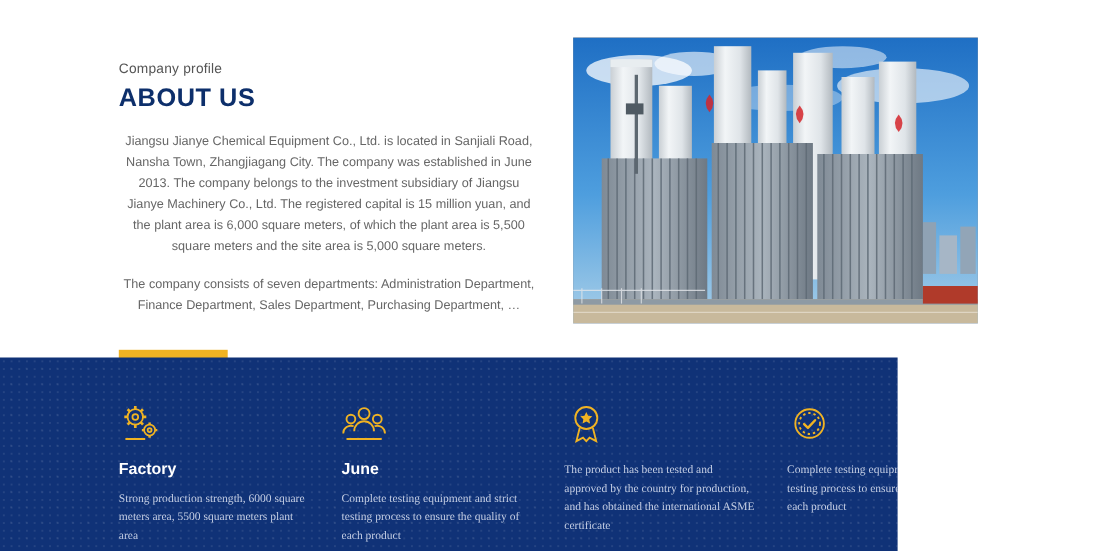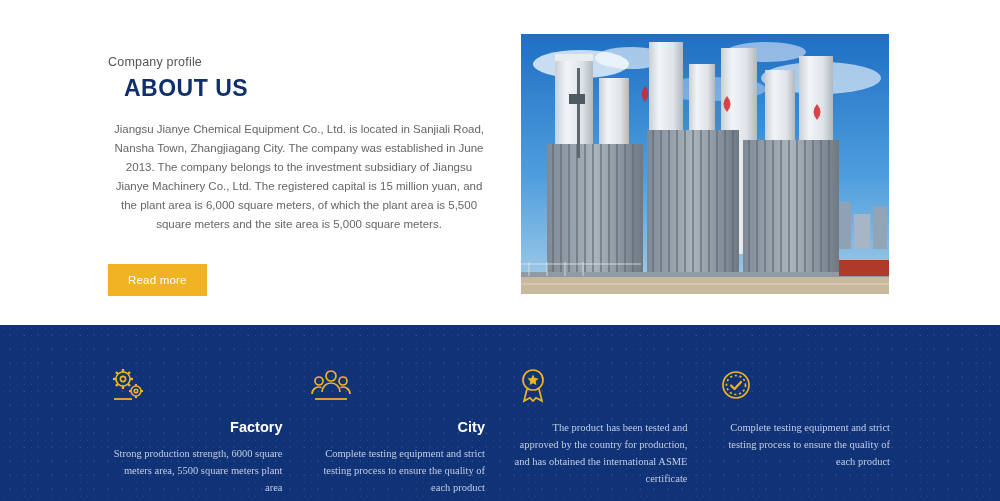--- a/index.html
+++ b/index.html
@@ -38,21 +38,21 @@
     color: #555;
     letter-spacing: 0.2px;
     margin: 0 0 6px 0;
     font-weight: 400;
   }
   .headline {
     font-size: 23px;
     font-weight: bold;
     color: #0d2f6b;
     letter-spacing: 0.5px;
-    margin: 0 0 18px 16px;
+    margin: 0 0 18px 0;
   }
   .para {
     font-size: 11.5px;
     line-height: 19px;
     color: #666;
     margin: 0 0 16px 0;
     text-align: center;
   }
   .readmore {
     display: inline-block;
@@ -75,30 +75,29 @@
     overflow: hidden;
     background: #7e8ea0;
   }
   .photo-svg { display:block; width:368px; height:260px; }
 
   
   .features {
     position: absolute;
     left: 0;
     top: 325px;
-    width: 1000px;
+    width: 816px;
     height: 176px;
     background: #103277;
     background-image:
       radial-gradient(rgba(255,255,255,0.085) 0.8px, transparent 0.9px),
       radial-gradient(rgba(255,255,255,0.05) 0.8px, transparent 0.9px);
     background-size: 7px 7px, 14px 14px;
     background-position: 0 0, 3px 3px;
     overflow: hidden;
-    text-align: right;
   }
   .feature-grid {
     position: absolute;
     left: 108px;
     top: 40px;
     width: 810px;
     display: flex;
     justify-content: flex-start;
   }
   .feature {
@@ -129,20 +128,21 @@
 <body>
 
 <div class="page">
 
   <section class="about-section">
 
     <div class="about-text">
       <p class="eyebrow">Company profile</p>
       <h2 class="headline">ABOUT US</h2>
       <p class="para">Jiangsu Jianye Chemical Equipment Co., Ltd. is located in Sanjiali Road, Nansha Town, Zhangjiagang City. The company was established in June 2013. The company belongs to the investment subsidiary of Jiangsu Jianye Machinery Co., Ltd. The registered capital is 15 million yuan, and the plant area is 6,000 square meters, of which the plant area is 5,500 square meters and the site area is 5,000 square meters.</p>
+      <p class="para">The company consists of seven departments: Administration Department, Finance Department, Sales Department, Purchasing Department, …</p>
       <button class="readmore">Read more</button>
     </div>
 
     <div class="about-photo">
       <svg class="photo-svg" viewBox="0 0 368 260" preserveAspectRatio="none">
         <defs>
           <linearGradient id="sky" x1="0" y1="0" x2="0" y2="1">
             <stop offset="0%" stop-color="#1f6fc4"></stop>
             <stop offset="55%" stop-color="#4e9ede"></stop>
             <stop offset="100%" stop-color="#a9cfe8"></stop>
@@ -291,21 +291,21 @@
               <circle cx="20" cy="11" r="5"></circle>
               <path d="M11 27 a9 9 0 0 1 18 0"></path>
               <circle cx="8" cy="16" r="4"></circle>
               <path d="M1 29 a7 7 0 0 1 9.5 -6.5"></path>
               <circle cx="32" cy="16" r="4"></circle>
               <path d="M39 29 a7 7 0 0 0 -9.5 -6.5"></path>
               <path d="M4 34 h32" stroke-width="1.8"></path>
             </g>
           </svg>
         </div>
-        <h3 class="feature-title">City</h3>
+        <h3 class="feature-title">June</h3>
         <p class="feature-desc">Complete testing equipment and strict testing process to ensure the quality of each product</p>
       </div>
 
       <div class="feature">
         <div class="feature-icon">
           <svg viewBox="0 0 40 40" width="40" height="40">
             <g fill="none" stroke="#f0b323" stroke-width="1.7">
               <circle cx="20" cy="15" r="10"></circle>
               <path d="M20 9.5 l1.7 3.5 3.8 .5 -2.8 2.7 .7 3.8 -3.4 -1.8 -3.4 1.8 .7 -3.8 -2.8 -2.7 3.8 -.5 z" fill="#f0b323" stroke="none"></path>
               <path d="M14 24 l-3 12 6 -3.2 3 3.2 3 -3.2 6 3.2 -3 -12"></path>

